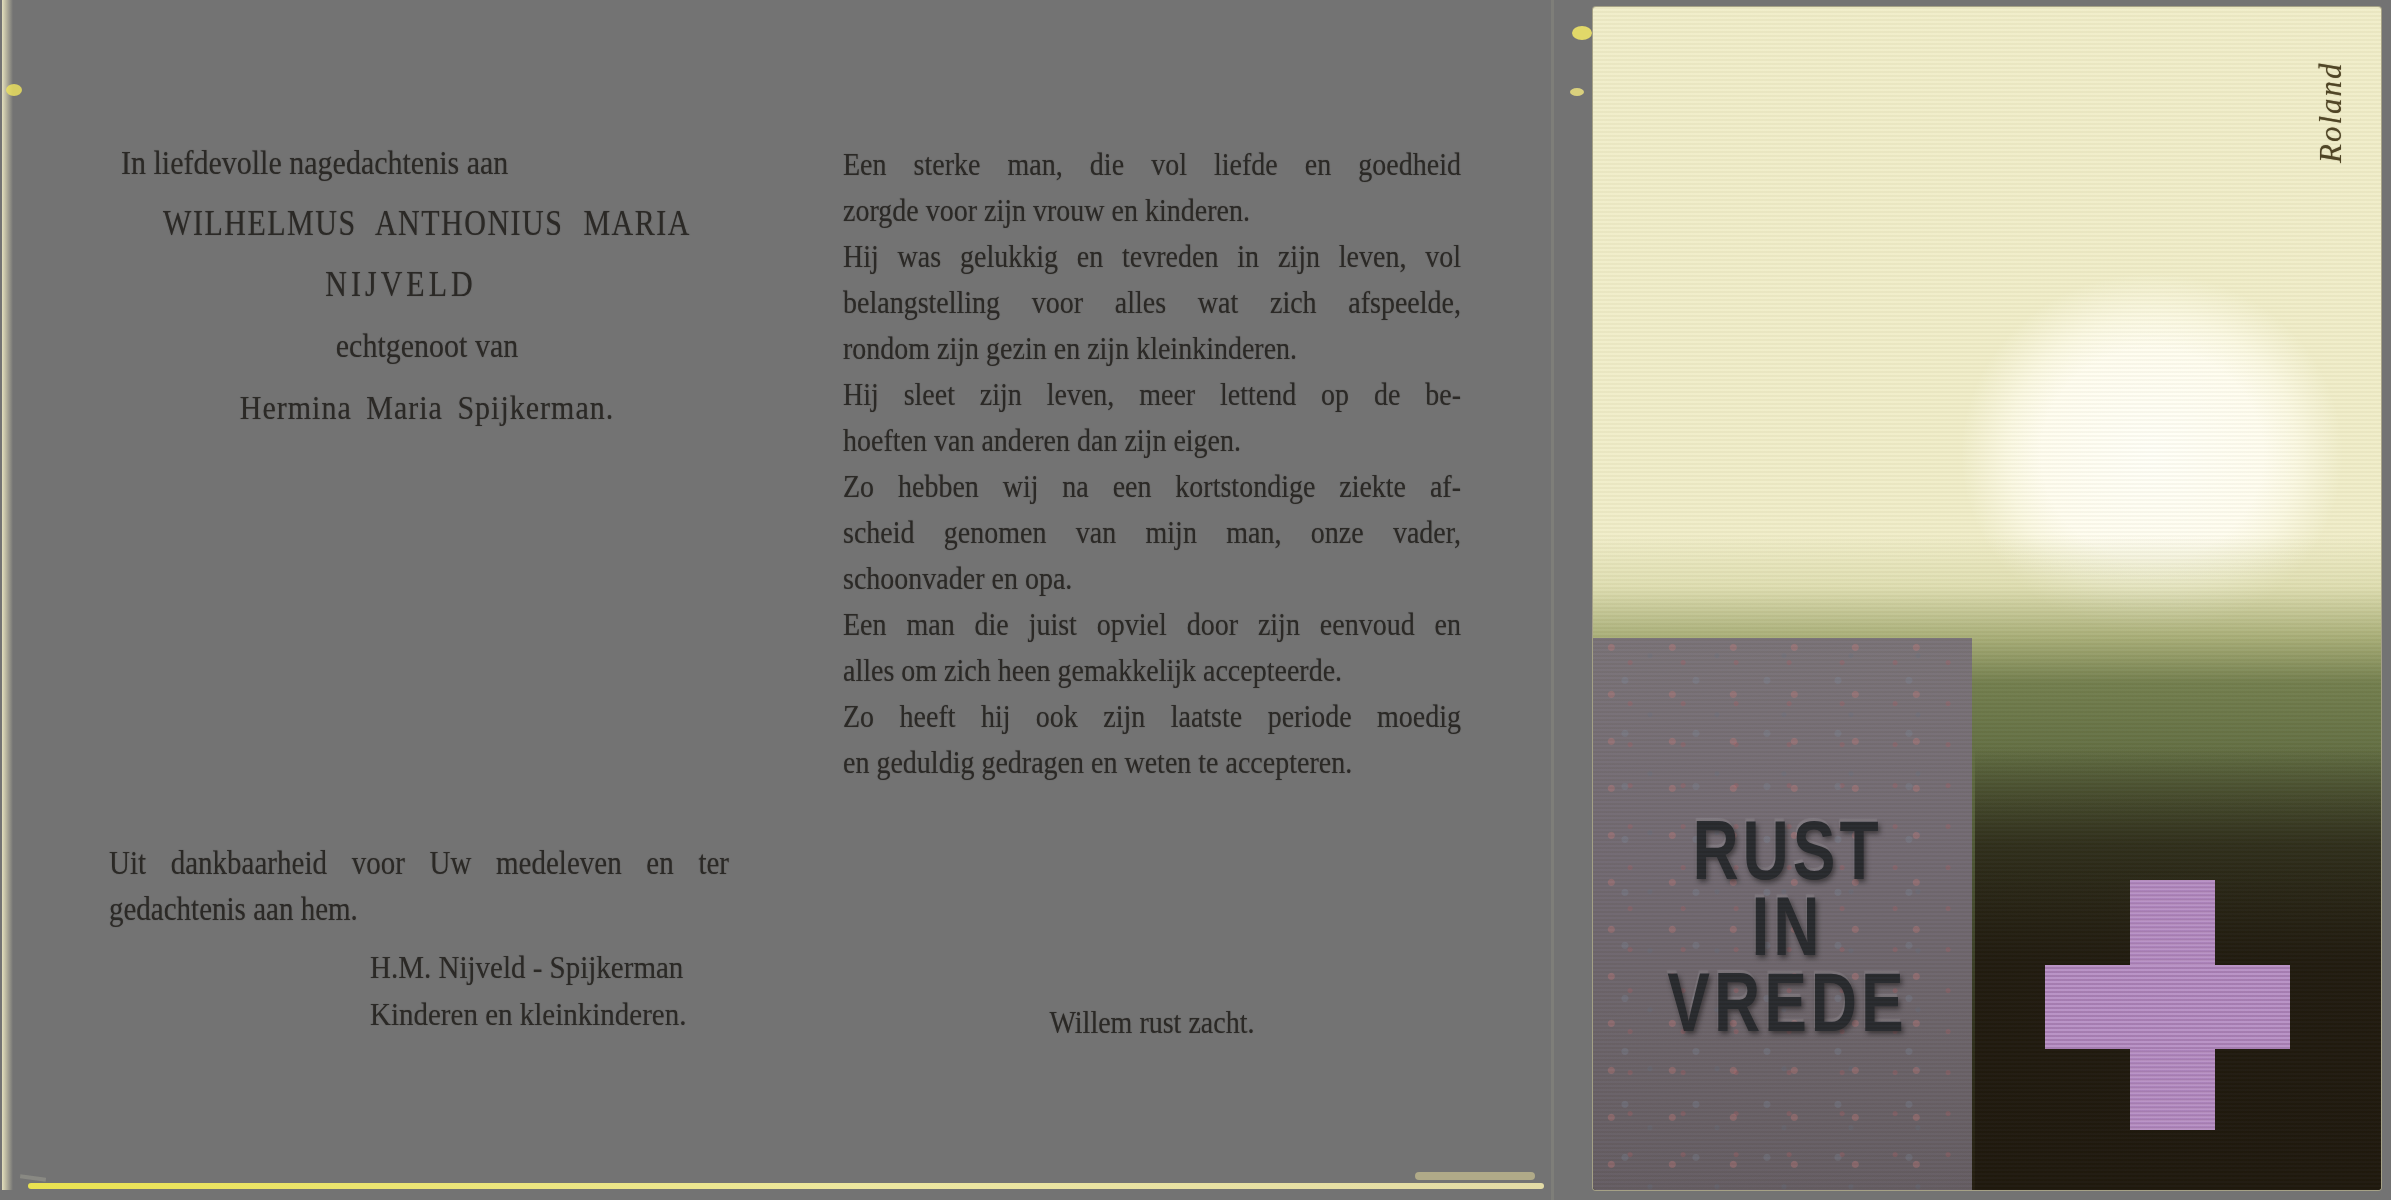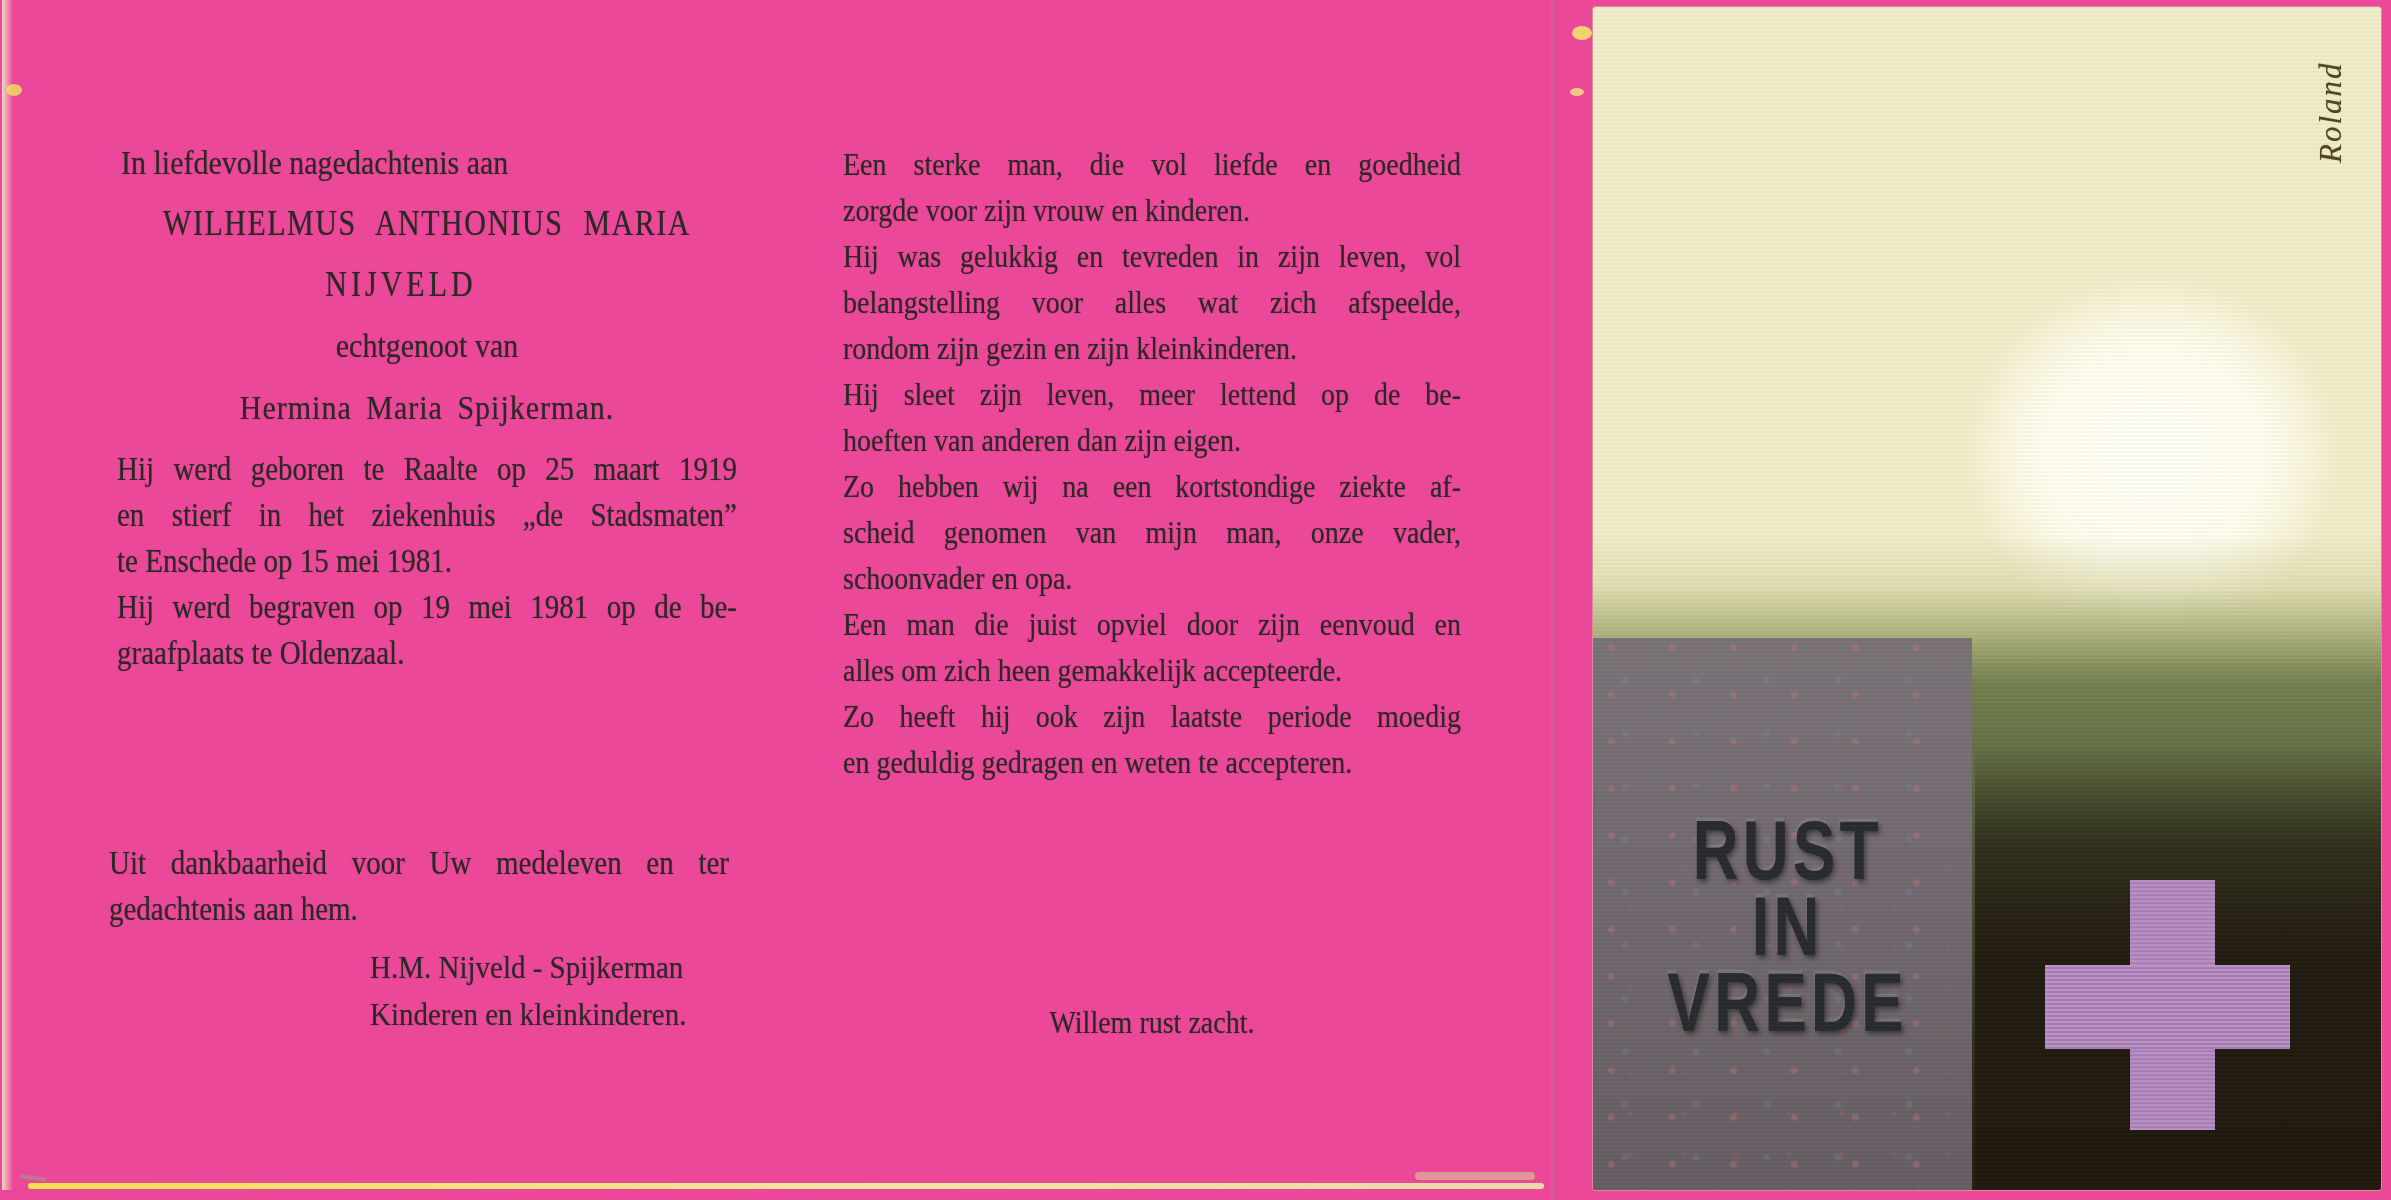--- a/index.html
+++ b/index.html
@@ -1,19 +1,19 @@
 <!DOCTYPE html>
 <html><head>
 <meta charset="utf-8">
 <style>
   html,body{margin:0;padding:0;background:#ffffff;}
   #scan{
     position:relative;
     width:2391px;height:1200px;
-    background:#ec4899;
+    background:#737373;
     overflow:hidden;
     font-family:"Liberation Serif","DejaVu Serif",serif;
     color:#2b2926;
   }
   
   .abs{position:absolute;}
   .tblock{position:absolute;}
   .ink{color:#2b2926;text-shadow:0 0 1px rgba(43,41,38,0.55);}
   .ln{
     display:block;height:46px;line-height:46px;
@@ -87,27 +87,20 @@
   <div class="tblock ink intro" style="left:121px;top:146px;width:620px;">In liefdevolle nagedachtenis aan</div>
 
   <div class="tblock ink h-caps" style="left:117px;top:206px;width:620px;">WILHELMUS ANTHONIUS MARIA</div>
 
   <div class="tblock ink h-caps" style="left:117px;top:267px;width:620px;letter-spacing:4px;transform:scaleY(1.16) translateX(-26px);">NIJVELD</div>
 
   <div class="tblock ink h-sub" style="left:117px;top:329px;width:620px;">echtgenoot van</div>
 
   <div class="tblock ink h-sub" style="left:117px;top:391px;width:620px;letter-spacing:1px;word-spacing:6px;">Hermina Maria Spijkerman.</div>
 
-  <div class="tblock col-left" style="left:117px;top:446px;width:620px;">
-    <div class="ln ink">Hij werd geboren te Raalte op 25 maart 1919</div>
-    <div class="ln ink">en stierf in het ziekenhuis „de Stadsmaten”</div>
-    <div class="ln ink end">te Enschede op 15 mei 1981.</div>
-    <div class="ln ink">Hij werd begraven op 19 mei 1981 op de be-</div>
-    <div class="ln ink end">graafplaats te Oldenzaal.</div>
-  </div>
 
   <div class="tblock col-left" style="left:109px;top:840px;width:620px;">
     <div class="ln ink">Uit dankbaarheid voor Uw medeleven en ter</div>
     <div class="ln ink end">gedachtenis aan hem.</div>
   </div>
 
   <div class="tblock col-mid" style="left:843px;top:142px;width:618px;">
     <div class="ln ink">Een sterke man, die vol liefde en goedheid</div>
     <div class="ln ink end">zorgde voor zijn vrouw en kinderen.</div>
     <div class="ln ink">Hij was gelukkig en tevreden in zijn leven, vol</div>

